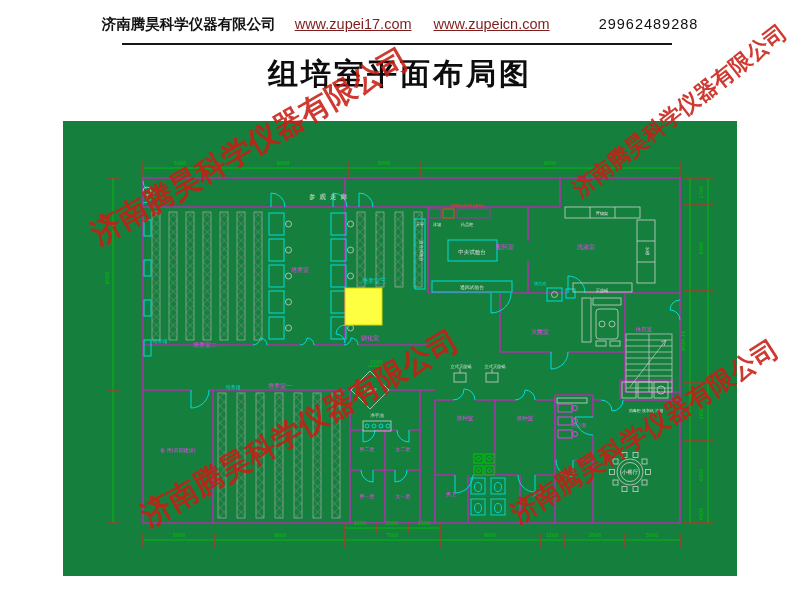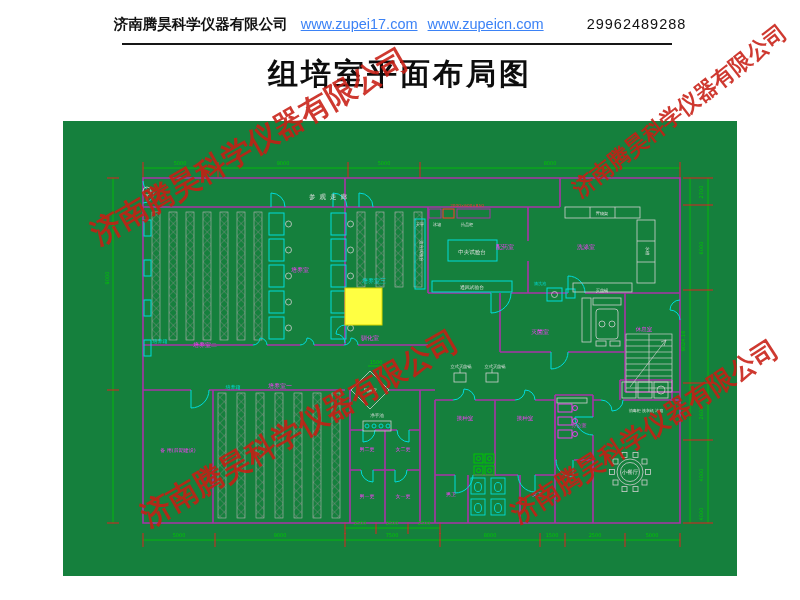--- a/index.html
+++ b/index.html
@@ -1,20 +1,20 @@
 <!DOCTYPE html>
 <html><head>
 <meta charset="utf-8">
 <style>
   body{margin:0;background:#888}
   .page{position:relative;width:800px;height:600px;background:#ffffff;overflow:hidden;
         font-family:"Liberation Sans","DejaVu Sans",sans-serif}
   .hdr{position:absolute;top:15px;left:0;width:100%;text-align:center;font-size:14.5px;color:#111;white-space:nowrap}
   .hdr .co{font-weight:bold;margin-right:6px}
-  .hdr a{color:#3b82f6;text-decoration:underline;margin:0 3px;cursor:pointer}
+  .hdr a{color:#7f1d1d;text-decoration:underline;margin:0 9px;cursor:pointer}
   .hdr .ph{margin-left:36px;letter-spacing:1px}
   .rule{position:absolute;top:43px;left:122px;width:550px;border-top:2px solid #161616}
   .title{position:absolute;top:54px;left:0;width:100%;text-align:center;font-size:30px;font-weight:bold;
          color:#0d0d0d;letter-spacing:3px;font-family:"Liberation Serif","DejaVu Serif",serif}
   .plan{position:absolute;left:63px;top:121px;width:674px;height:455px;background:#15803d}
   .plan svg{display:block;font-family:"DejaVu Sans","Liberation Sans",sans-serif}
   #watermark-layer{position:absolute;left:0;top:0;width:800px;height:600px;pointer-events:none;z-index:6}
   .wm{position:absolute;white-space:nowrap;font-weight:bold;opacity:.88;transform-origin:center center}
 </style>
 </head>

